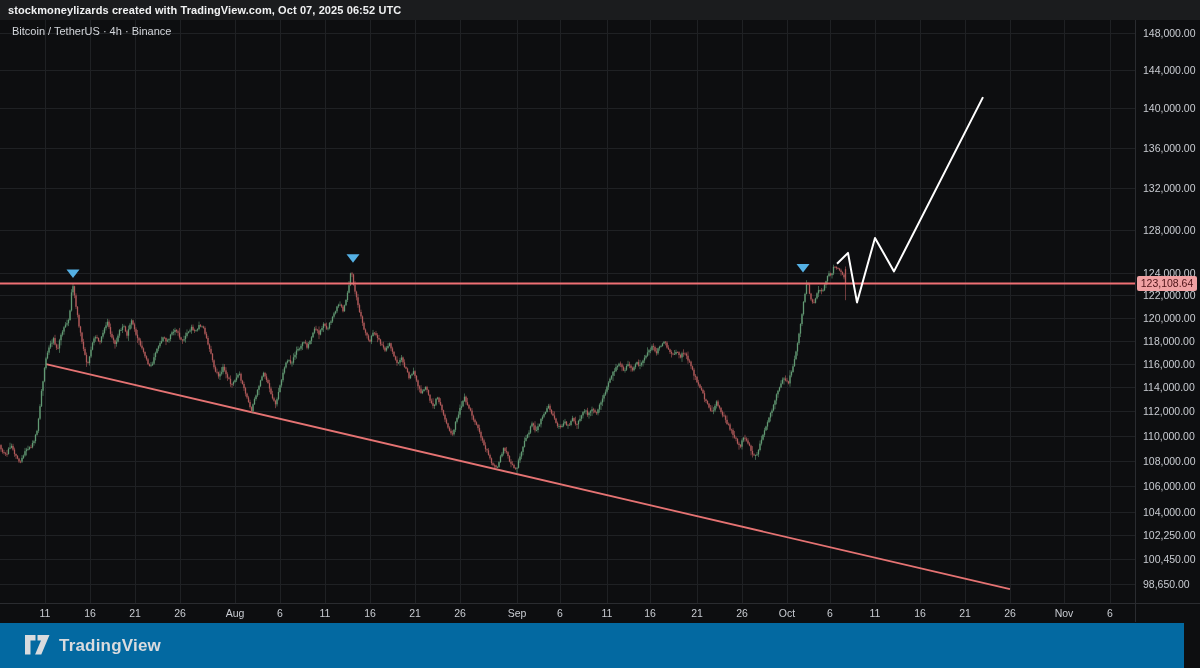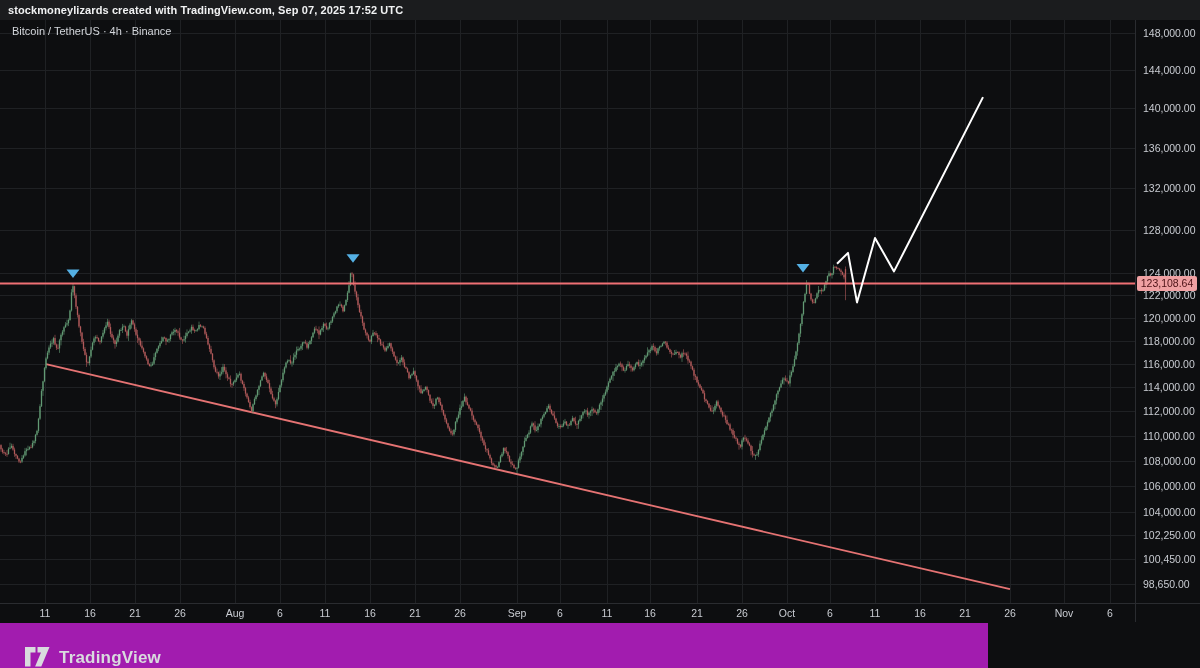--- a/index.html
+++ b/index.html
@@ -4,31 +4,31 @@
 <style>
   html,body{margin:0;padding:0;background:#0d0e10;}
   #page{position:relative;width:1200px;height:668px;overflow:hidden;
         font-family:"Liberation Sans",sans-serif;background:#0d0e10;}
   #attribution-bar{position:absolute;left:0;top:0;width:1200px;height:20px;
         background:#1b1c1e;color:#f1f2f3;font-size:11px;font-weight:bold;
         line-height:20px;padding-left:8px;box-sizing:border-box;letter-spacing:.1px;}
   #chart-wrap{position:absolute;left:0;top:20px;width:1200px;height:541px;}
   #chart-svg{position:absolute;left:0;top:0;}
   #symbol-title{position:absolute;left:12px;top:5px;color:#d3d6db;font-size:11px;z-index:5;}
-  #footer-bar{position:absolute;left:0;top:623px;width:988px;height:45px;
-        background:#a21caf;display:flex;align-items:flex-end;}
+  #footer-bar{position:absolute;left:0;top:623px;width:1184px;height:45px;
+        background:#0369a1;display:flex;align-items:center;}
   #footer-logo{margin-left:25px;display:flex;align-items:center;}
   #brand-text{color:#d9dbde;font-size:17px;font-weight:bold;margin-left:9px;letter-spacing:.2px;}
 </style>
 </head>
 <body>
 
 <div id="page">
   <div id="attribution-bar">
-    <span>stockmoneylizards created with TradingView.com, Sep 07, 2025 17:52 UTC</span>
+    <span>stockmoneylizards created with TradingView.com, Oct 07, 2025 06:52 UTC</span>
   </div>
 
   <div id="chart-wrap">
     <div id="symbol-title">Bitcoin / TetherUS · 4h · Binance</div>
     <svg id="chart-svg" width="1200" height="602">
         <g stroke="#1f2124" stroke-width="1" shape-rendering="crispEdges">
           <line x1="0" y1="13.1" x2="1135" y2="13.1"></line>
           <line x1="0" y1="50.4" x2="1135" y2="50.4"></line>
           <line x1="0" y1="88.7" x2="1135" y2="88.7"></line>
           <line x1="0" y1="128.1" x2="1135" y2="128.1"></line>

